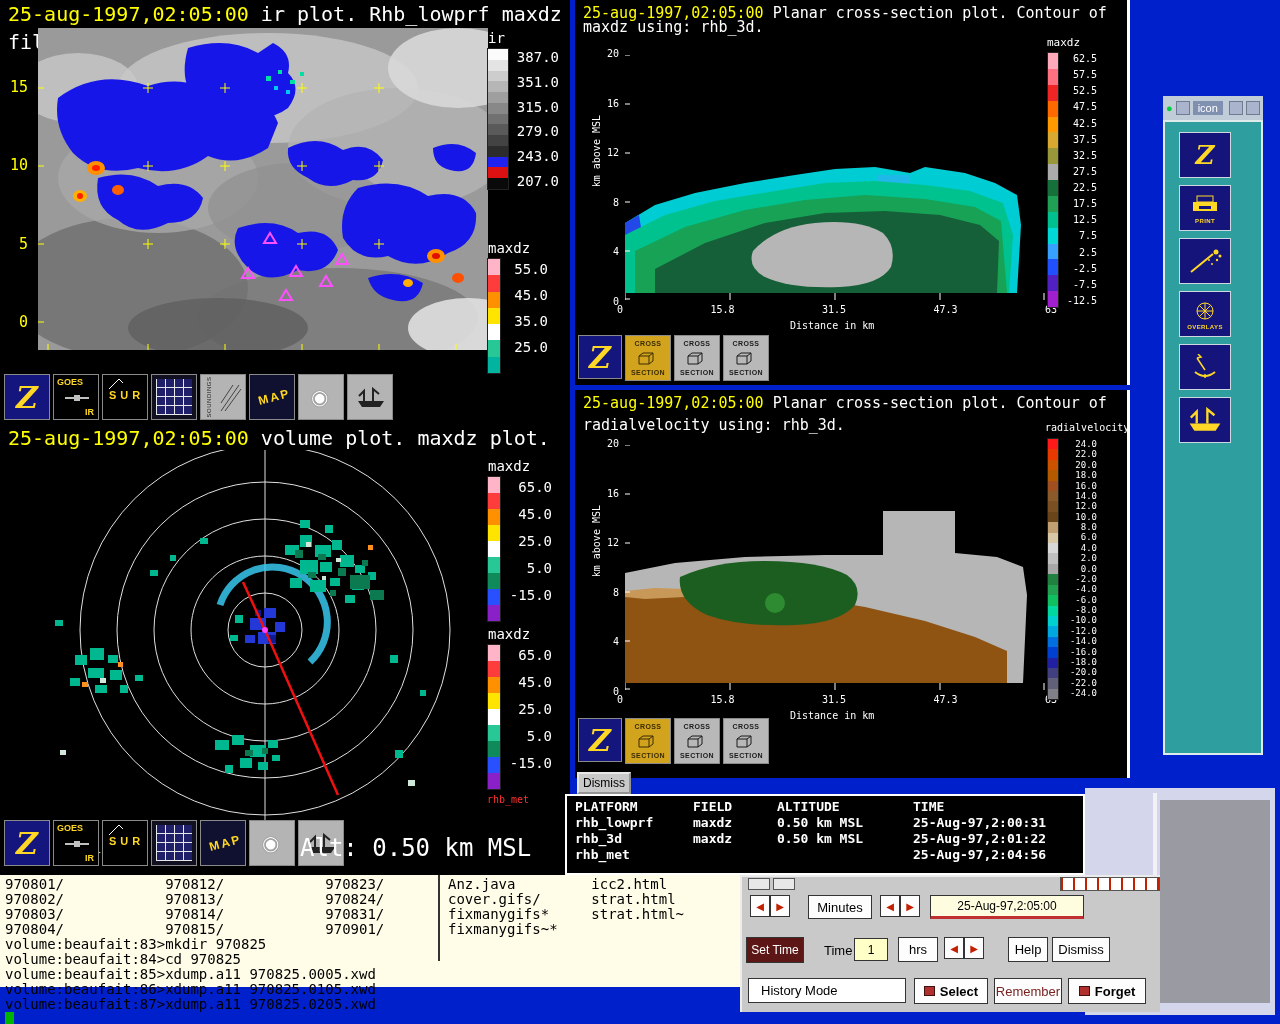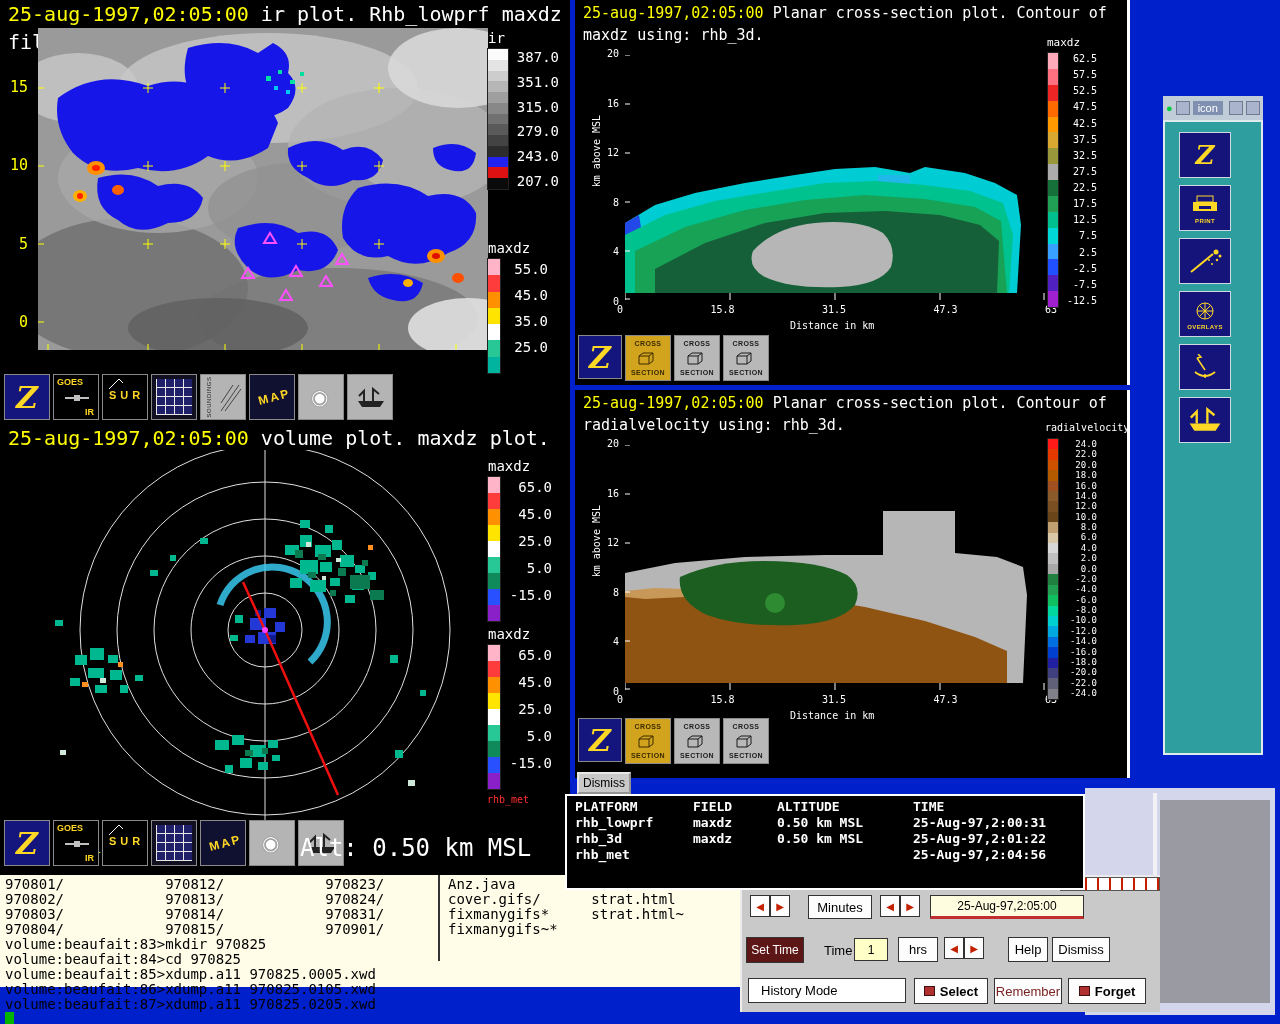--- a/index.html
+++ b/index.html
@@ -38,21 +38,21 @@
 .sndlab{position:absolute;left:-12px;top:19px;color:#222;font-size:6px;transform:rotate(-90deg);letter-spacing:.5px}
 .maplab{position:absolute;left:8px;top:15px;color:#ffd825;font-size:12px;font-weight:bold;letter-spacing:2px;transform:rotate(-15deg)}
 .gearglyph{position:absolute;left:12px;top:10px;color:#fff;font-size:20px;text-shadow:0 0 1px #333}
 .shipsvg{position:absolute;left:8px;top:12px;width:30px;height:22px}
 
 .xsbtn{width:46px;height:46px;display:flex;flex-direction:column;align-items:center;justify-content:space-between;padding:4px 0;background:#b8b8b8;border:1px solid #8a8a8a;color:#1a1a1a;cursor:pointer}
 .xsbtn .xst{font-size:7px;font-weight:bold;letter-spacing:.4px;font-family:"Liberation Sans",sans-serif}
 .xsbtn svg{width:24px;height:15px}
 .xsbtn.active{background:#d2a41e;color:#3a2a00}
 
-#statuswin{position:absolute;left:565px;top:794px;width:520px;height:96px;background:#000;border:2px solid #fff;font-family:"DejaVu Sans Mono",monospace;font-weight:bold;color:#fff;font-size:13px;padding:3px 0}
+#statuswin{position:absolute;left:565px;top:794px;width:520px;height:81px;background:#000;border:2px solid #fff;font-family:"DejaVu Sans Mono",monospace;font-weight:bold;color:#fff;font-size:13px;padding:3px 0}
 .shead,.srow{display:grid;grid-template-columns:118px 84px 136px auto;padding:0 8px;line-height:16px;white-space:nowrap}
 
 #terminal{position:absolute;left:0;top:875px;width:740px;height:112px;background:#fffde8}
 #terminal pre{position:absolute;font-family:"DejaVu Sans Mono",monospace;font-size:14px;line-height:15px;color:#000}
 #cursor{position:absolute;left:5px;top:137px;width:9px;height:12px;background:#00b400}
 
 #timetool{position:absolute;left:740px;top:875px;width:420px;height:137px;background:#c9c9c9;border-left:2px solid #ececec;border-top:2px solid #ececec;font-family:"Liberation Sans",sans-serif}
 .spin{position:absolute;width:20px;height:22px;background:#fdfdfd;border:1px solid #333;color:#c22000;font-size:10px;display:flex;align-items:center;justify-content:center;cursor:pointer}
 .fbtn{position:absolute;background:#fdfdfd;border:1px solid #333;font-size:13px;display:flex;align-items:center;justify-content:center;color:#000;cursor:pointer;white-space:nowrap}
 .field{position:absolute;background:#fffde0;border:1px solid #333;font-size:12px;display:flex;align-items:center;padding:0 12px;color:#000;white-space:nowrap}
@@ -490,21 +490,21 @@
             <path d="M2 14 L28 14 L24 20 L6 20 Z" fill="#222"></path>
             <path d="M8 14 V4 L3 9 M17 14 V2 L23 7" stroke="#222" stroke-width="2" fill="none"></path>
           </svg>
         </div>
     </div>
     <div class="title" style="left:300px;top:834px;font-size:24px"><span>Alt: 0.50 km MSL</span></div>
   </div>
 
   <div class="win blackpanel" id="xsec1" style="left:575px;top:0;width:555px;height:385px;border-right:3px solid #fff">
     <div class="title t15" style="left:8px;top:4px"><span class="ts">25-aug-1997,02:05:00</span><span> Planar cross-section plot.  Contour of</span></div>
-    <div class="title t15" style="left:8px;top:26px"><span>maxdz using: rhb_3d.</span></div>
+    <div class="title t15" style="left:8px;top:18px"><span>maxdz using: rhb_3d.</span></div>
     <div class="ylab" style="left:16px;top:115px">km above MSL</div>
     <div class="vticks wht f10" style="left:26px;top:49px;width:18px;height:258px">
         <div class="tick">20</div>
         <div class="tick">16</div>
         <div class="tick">12</div>
         <div class="tick">8</div>
         <div class="tick">4</div>
         <div class="tick">0</div>
       </div>
 

